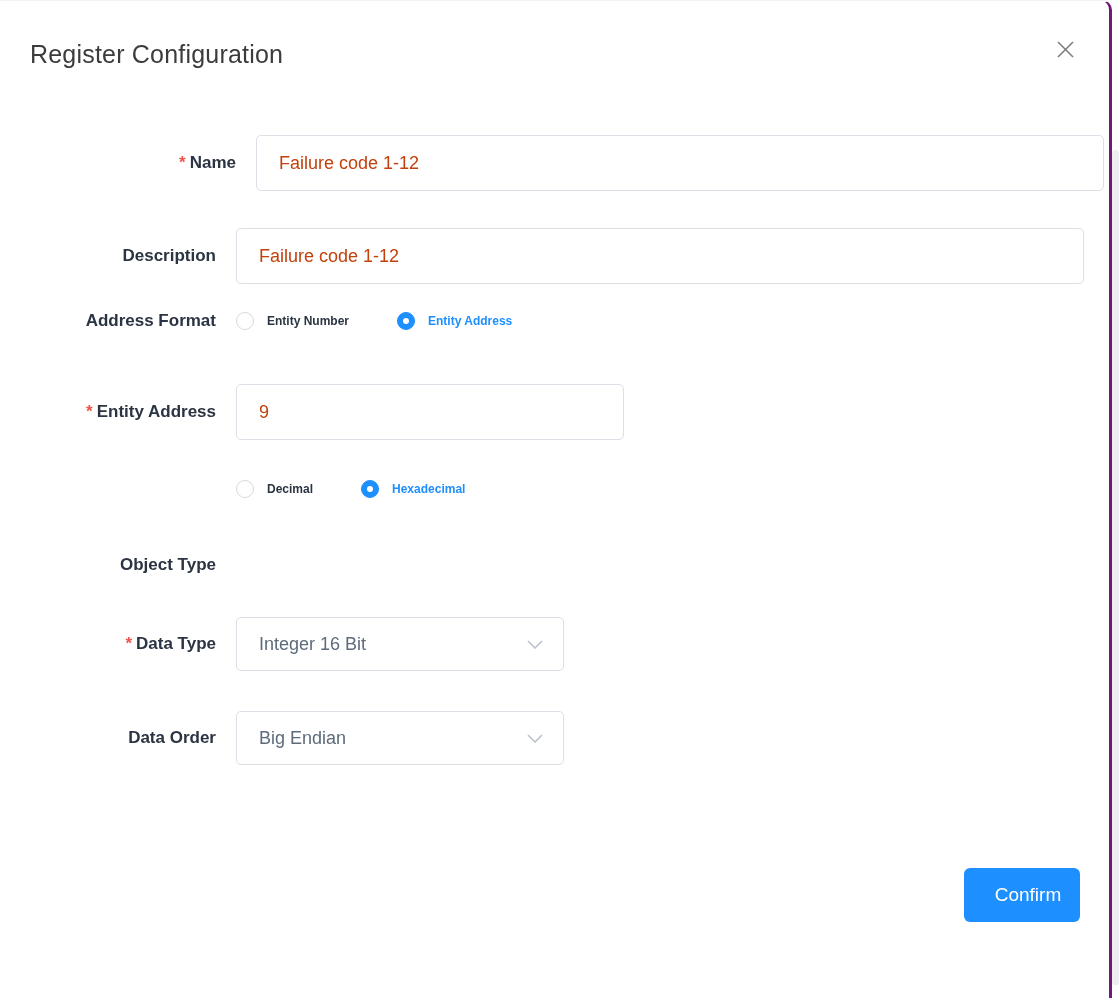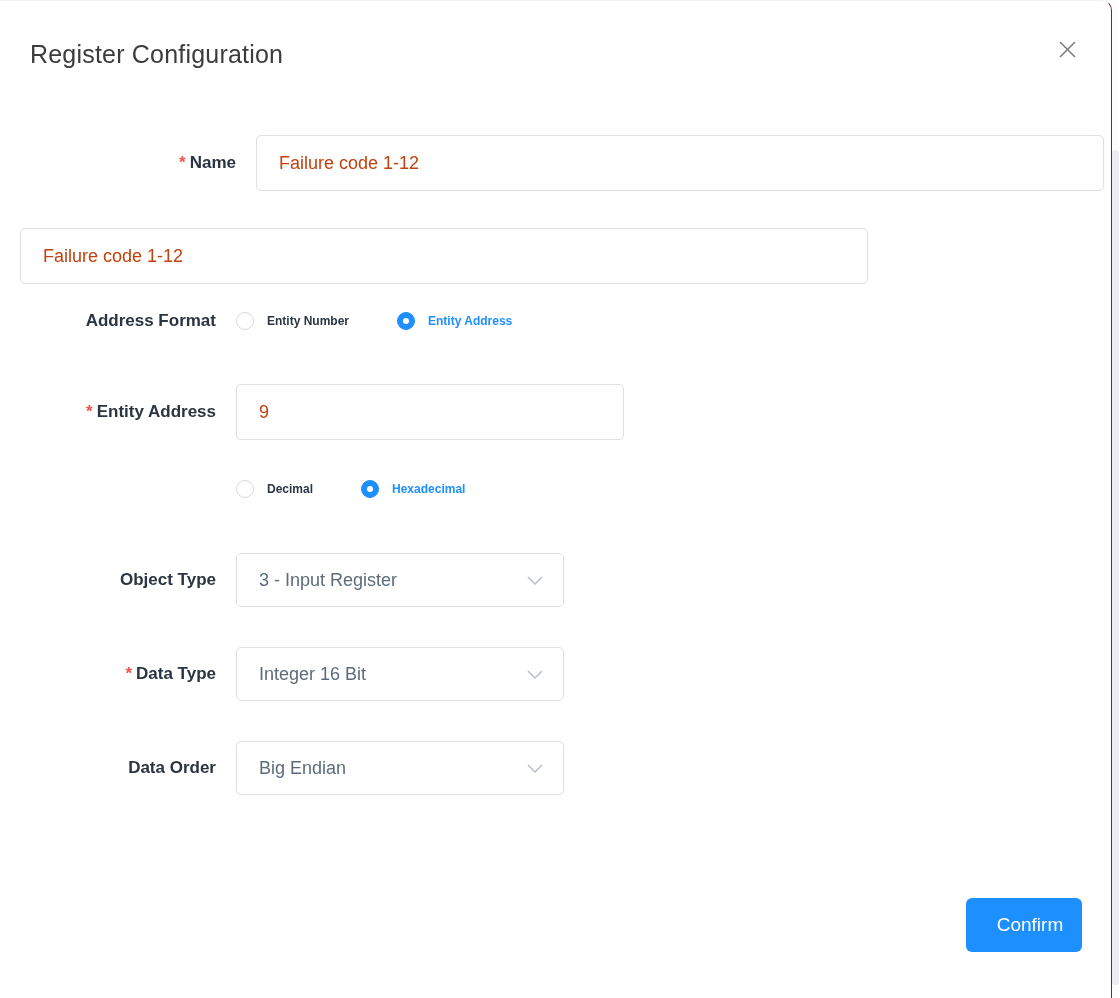--- a/index.html
+++ b/index.html
@@ -9,21 +9,21 @@
     font-family: "Liberation Sans", "DejaVu Sans", sans-serif;
     display: flex;
     overflow: hidden;
   }
 
   .modal {
     position: relative;
     width: 1112px;
     height: 998px;
     background: #ffffff;
-    border-right: 1px solid #701a75;
+    border-right: 3px solid #701a75;
     border-top: 1px solid #f2f2f4;
     border-top-right-radius: 10px;
   }
 
   .scroll-strip {
     width: 7px; height: 998px;
     background: #fdfdfe;
     position: relative;
   }
   .scroll-thumb {
@@ -184,20 +184,21 @@
   <div class="form">
 
     <div class="form-row row-name">
       <div class="form-label"><span class="req">*</span><span>Name</span></div>
       <div class="form-control">
         <input class="text-input input-wide" type="text" value="Failure code 1-12" style="">
       </div>
     </div>
 
     <div class="form-row row-description">
+      <div class="form-label">Description</div>
       <div class="form-control">
         <input class="text-input input-wide" type="text" value="Failure code 1-12" style="">
       </div>
     </div>
 
     <div class="form-row row-addr-format">
       <div class="form-label">Address Format</div>
       <div class="form-control radio-group">
         <div class="radio-item">
           <span class="radio-circle"></span>
@@ -226,30 +227,20 @@
         </div>
         <div class="radio-item selected">
           <span class="radio-circle"></span>
           <span class="radio-label">Hexadecimal</span>
         </div>
       </div>
     </div>
 
     <div class="form-row row-object-type">
       <div class="form-label">Object Type</div>
-      <div class="form-control">
-        <div class="select-box">
-          <span class="select-value">3 - Input Register</span>
-          <span style="display:flex;">
-            <svg width="16" height="9" viewBox="0 0 16 9">
-                <polyline points="1,1 8,8 15,1" fill="none" stroke="#bcc2cd" stroke-width="1.6"></polyline>
-              </svg>
-          </span>
-        </div>
-      </div>
     </div>
 
     <div class="form-row row-data-type">
       <div class="form-label"><span class="req">*</span><span>Data Type</span></div>
       <div class="form-control">
         <div class="select-box">
           <span class="select-value">Integer 16 Bit</span>
           <span style="display:flex;">
             <svg width="16" height="9" viewBox="0 0 16 9">
                 <polyline points="1,1 8,8 15,1" fill="none" stroke="#bcc2cd" stroke-width="1.6"></polyline>

